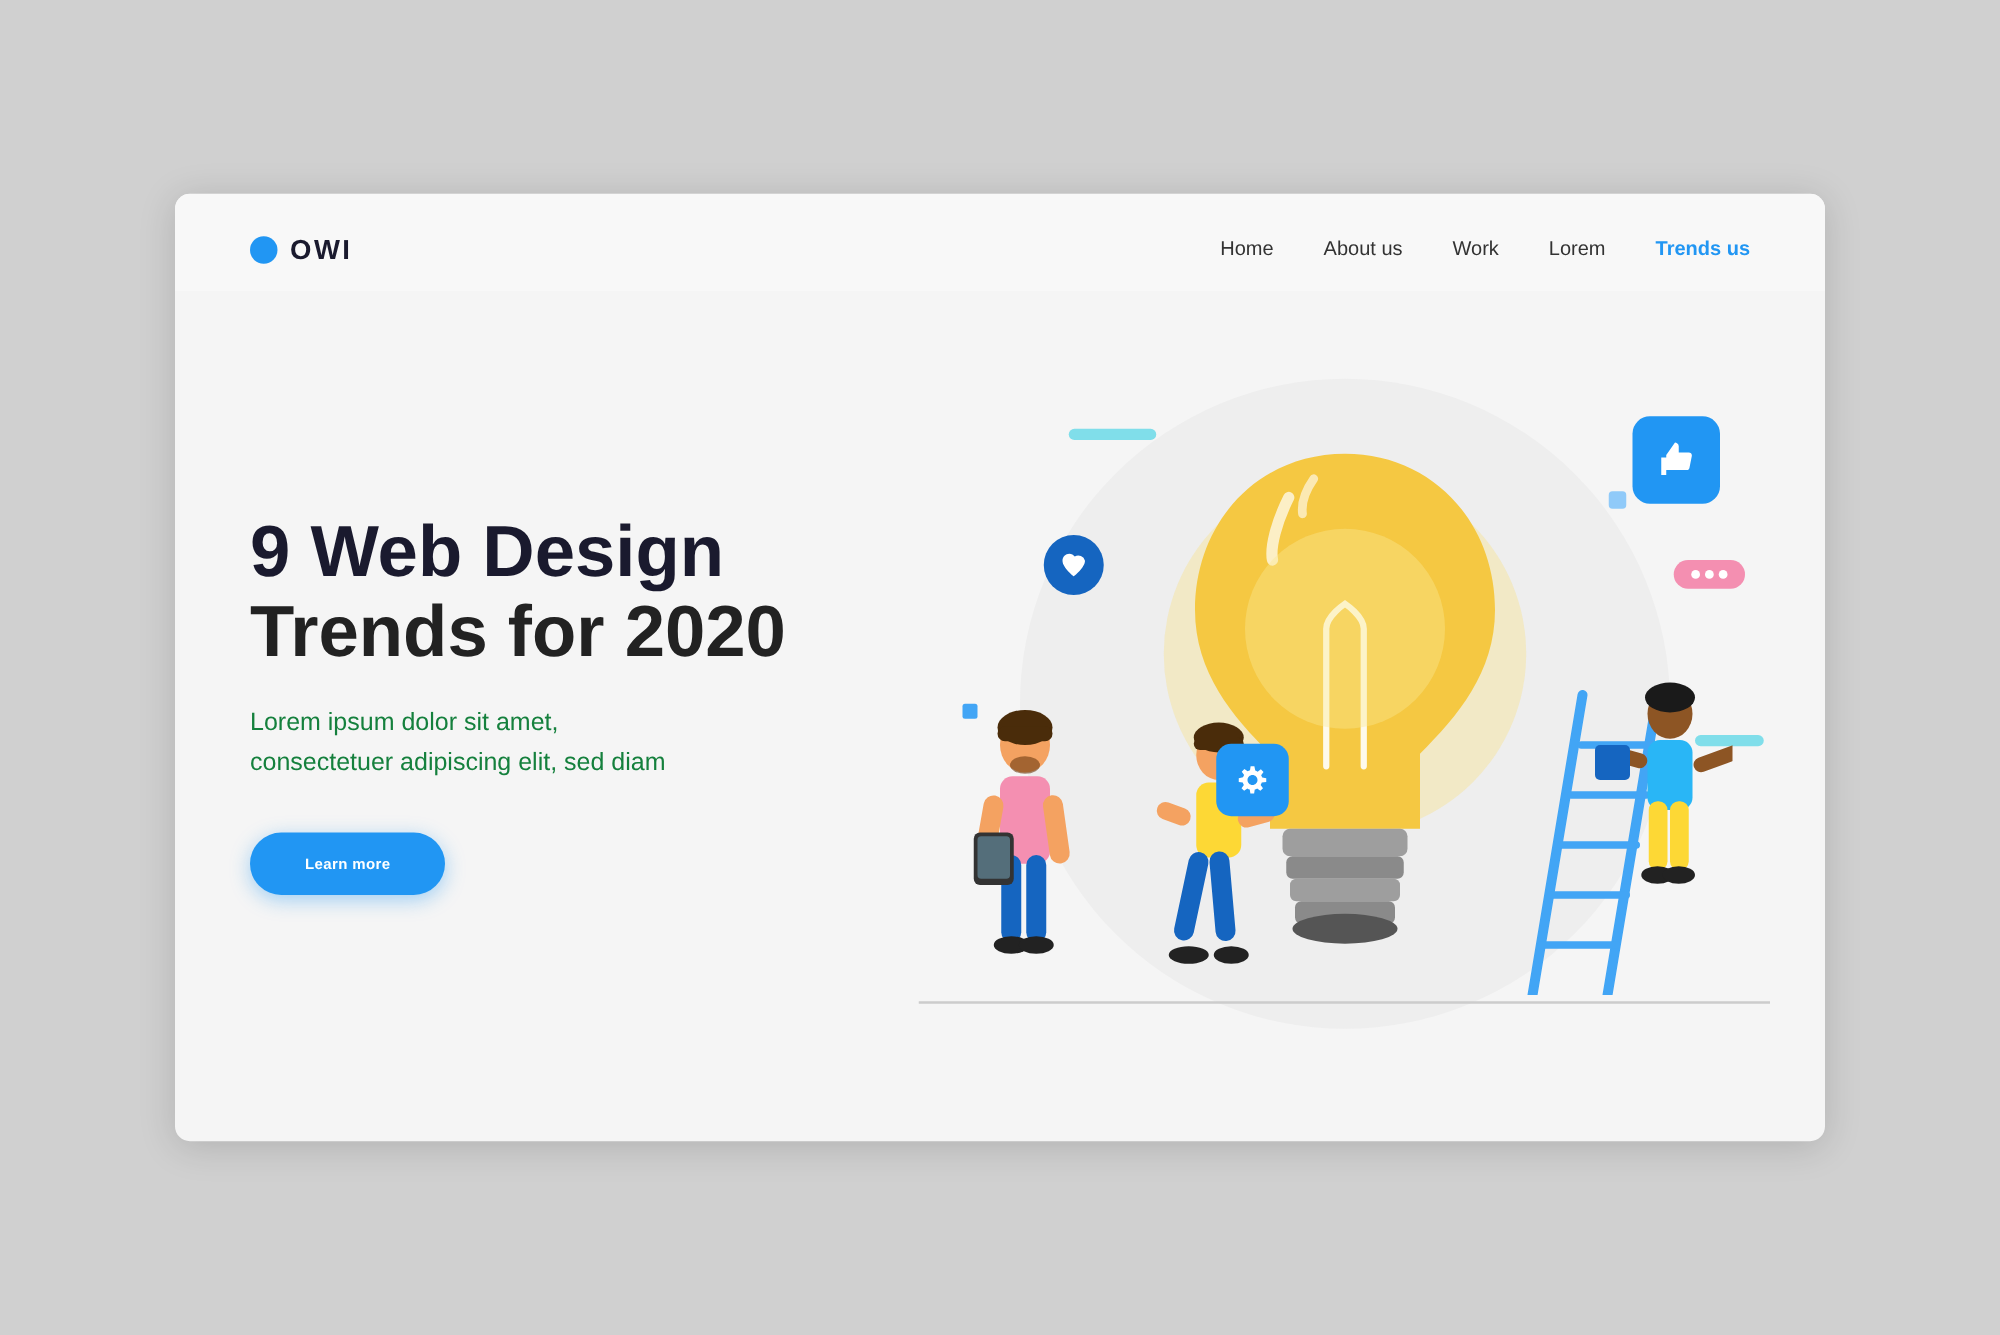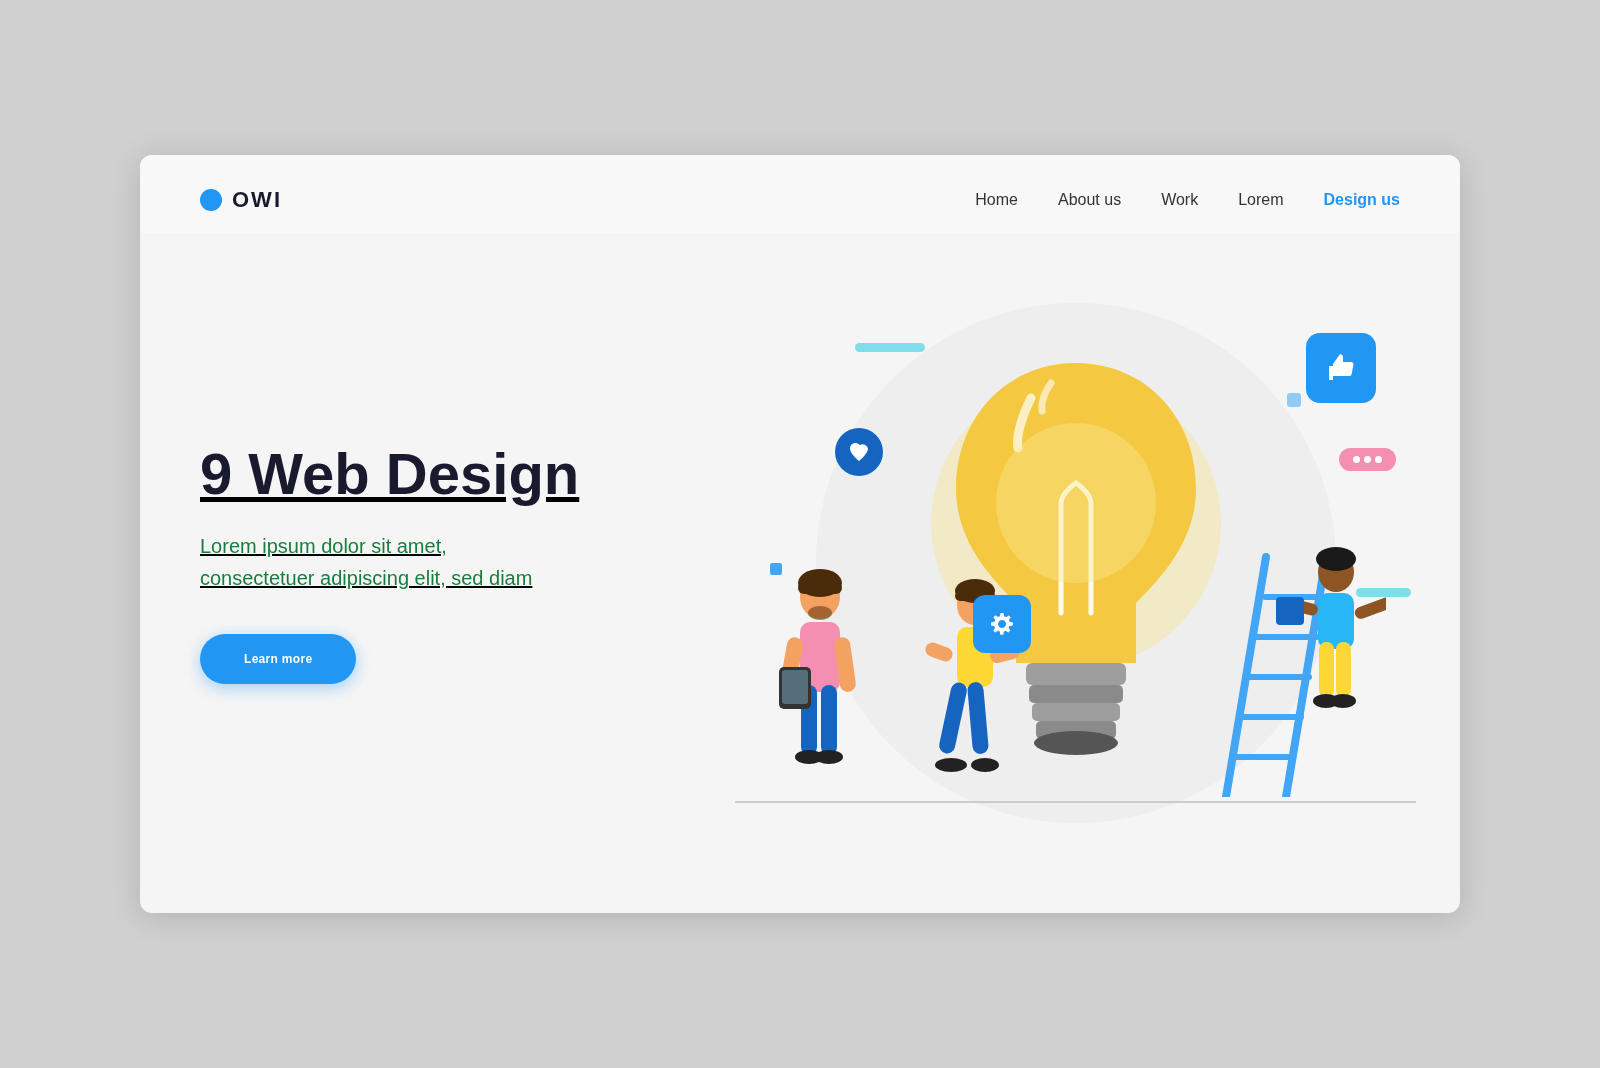--- a/index.html
+++ b/index.html
@@ -61,21 +61,20 @@
       color: #2196f3;
       font-weight: 600;
     }
     
     .main-content {
       display: flex;
       align-items: center;
       padding: 20px 44px 40px 60px;
       min-height: 680px;
       position: relative;
-      text-decoration: underline;
     }
     .left-panel {
       width: 44%;
       z-index: 2;
       padding-right: 20px;
     }
     .hero-title {
       font-size: 58px;
       font-weight: 900;
       color: #1a1a2e;
@@ -247,29 +246,30 @@
   <header>
     <div class="logo-area">
       <div class="logo-dot"></div>
       <span class="logo-text">OWI</span>
     </div>
     <nav>
       <a class="nav-link">Home</a>
       <a class="nav-link">About us</a>
       <a class="nav-link">Work</a>
       <a class="nav-link">Lorem</a>
-      <a class="nav-link active">Design us</a>
+      <a class="nav-link active">Trends us</a>
     </nav>
   </header>
 
   <div class="main-content">
 
     <div class="left-panel">
       <h1 class="hero-title">
         <span>9 Web Design</span><br>
+        <span style="font-weight:700; color:#222;">Trends for 2020</span>
       </h1>
       <p class="hero-subtitle">Lorem ipsum dolor sit amet, consectetuer adipiscing elit, sed diam</p>
       <button class="learn-more-btn">Learn more</button>
     </div>
 
     <div class="right-panel">
 
       <div class="bg-circle"></div>
 
       <div class="float-el line-accent-top"></div>

